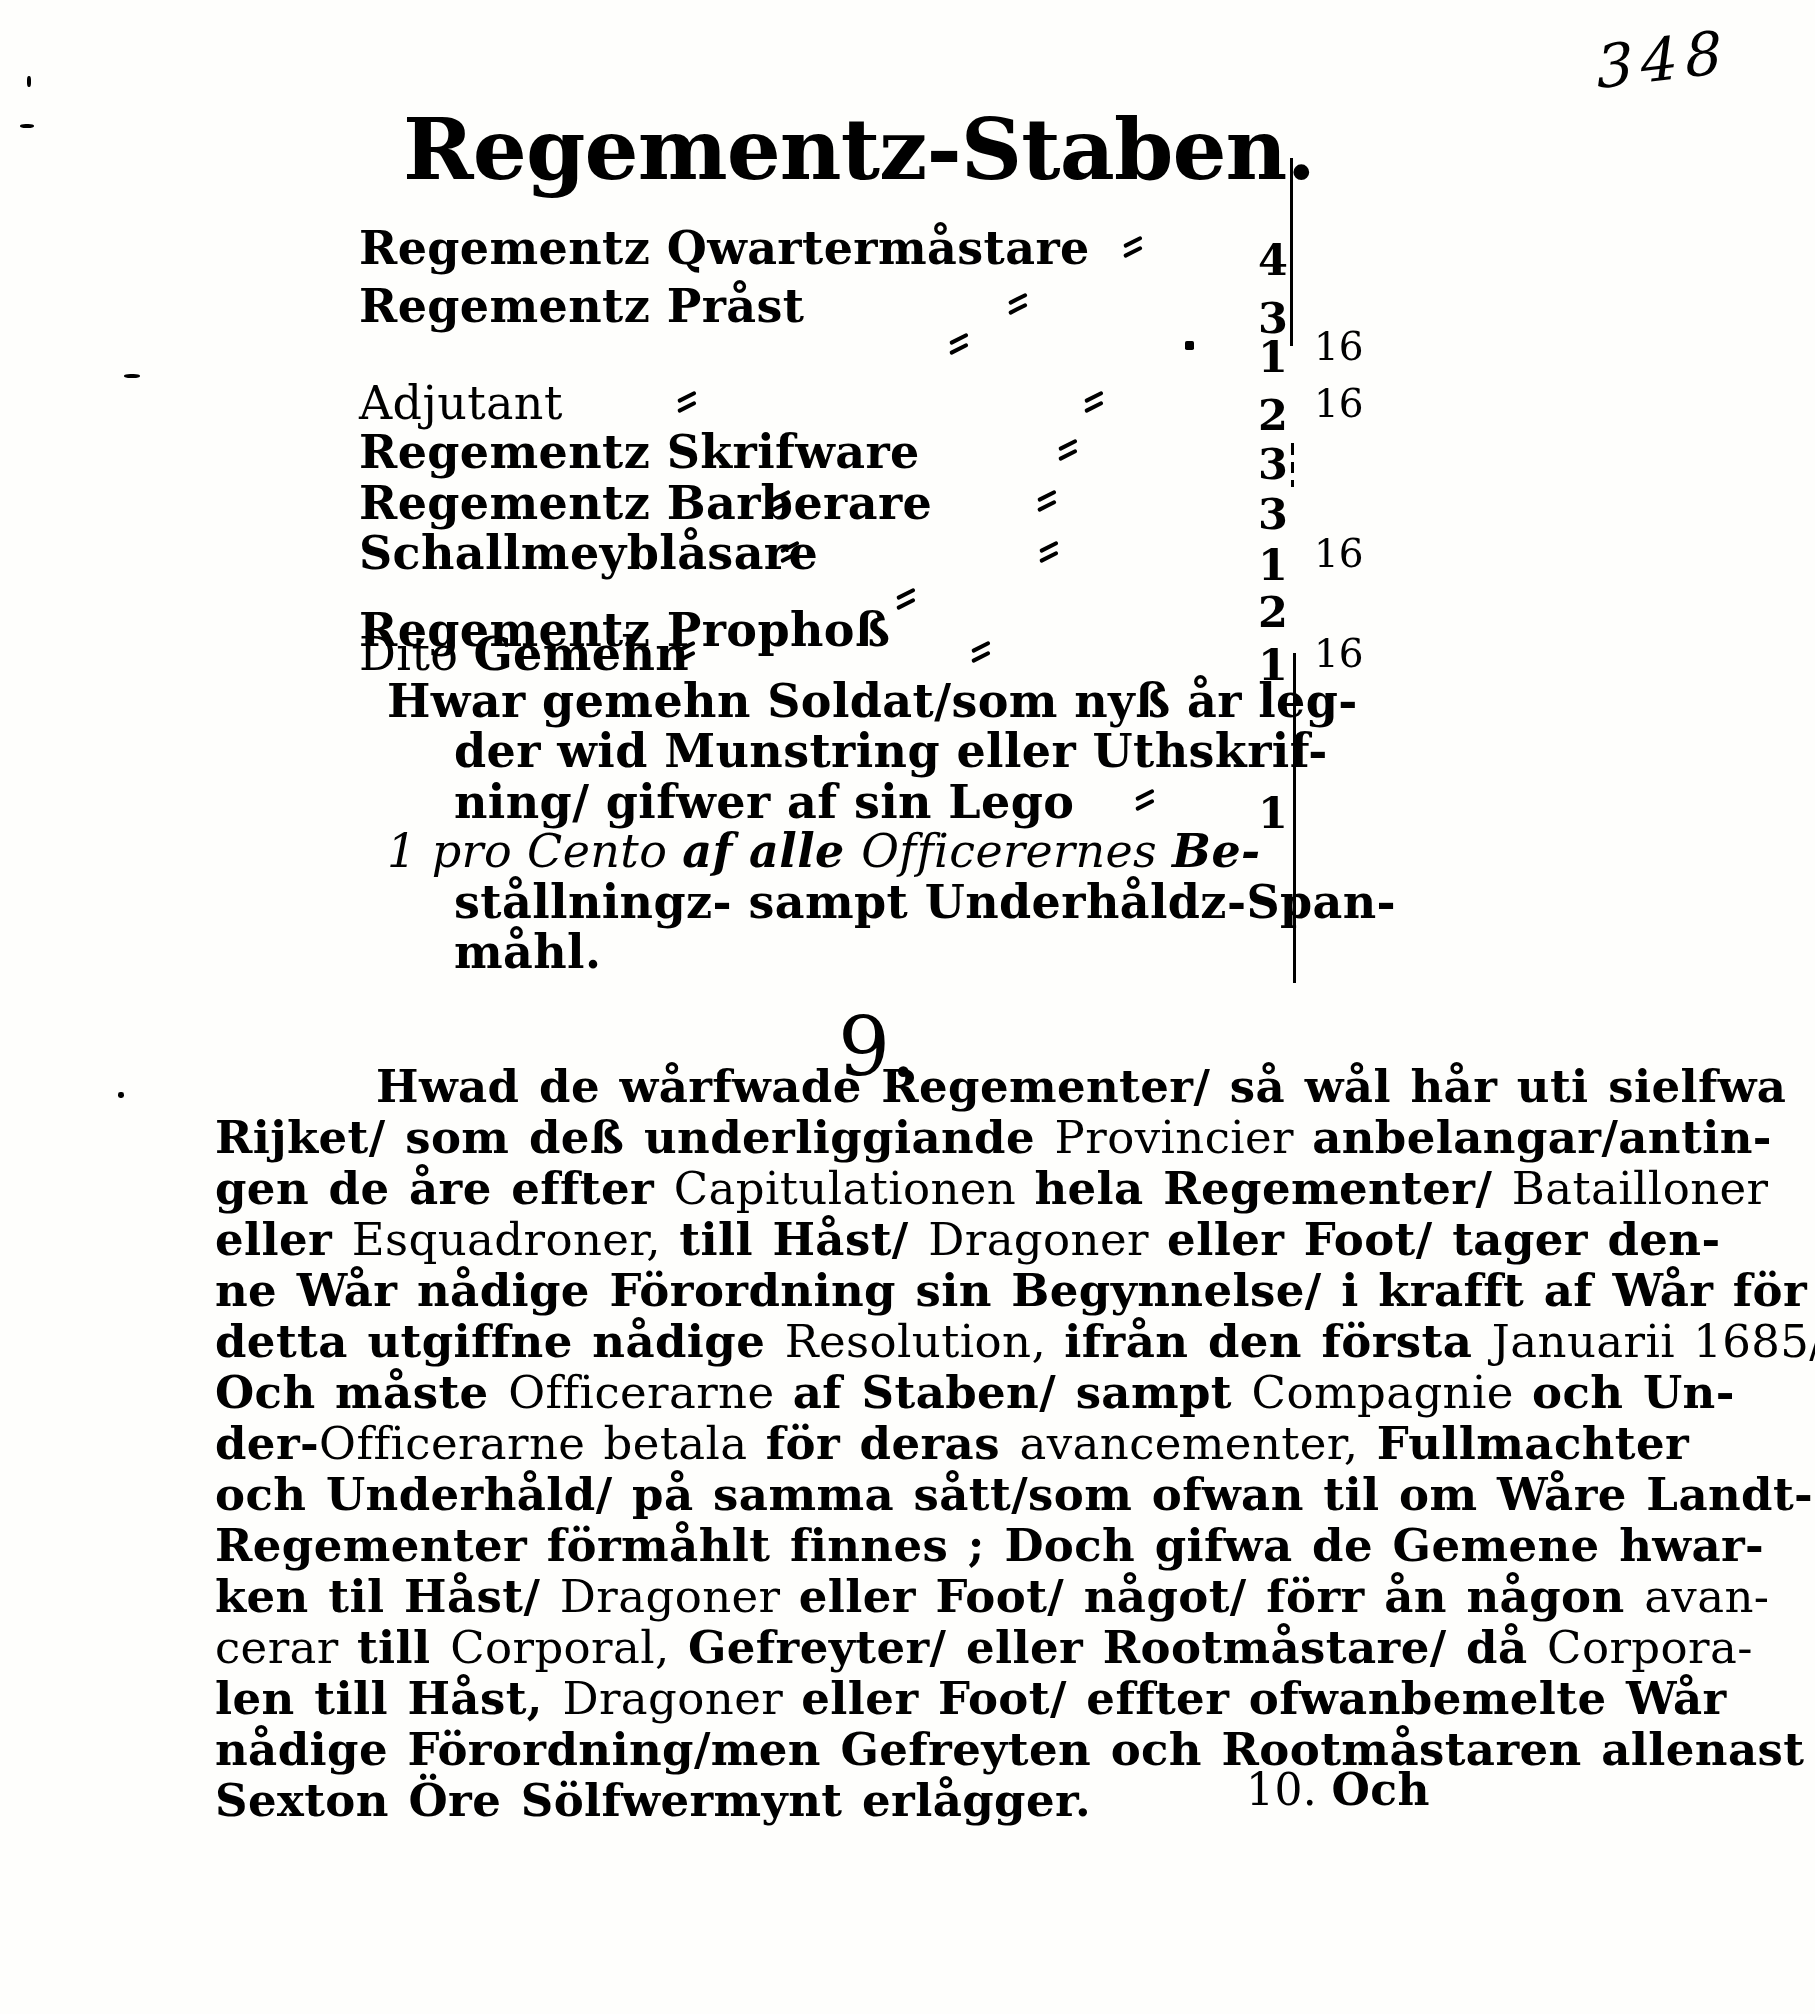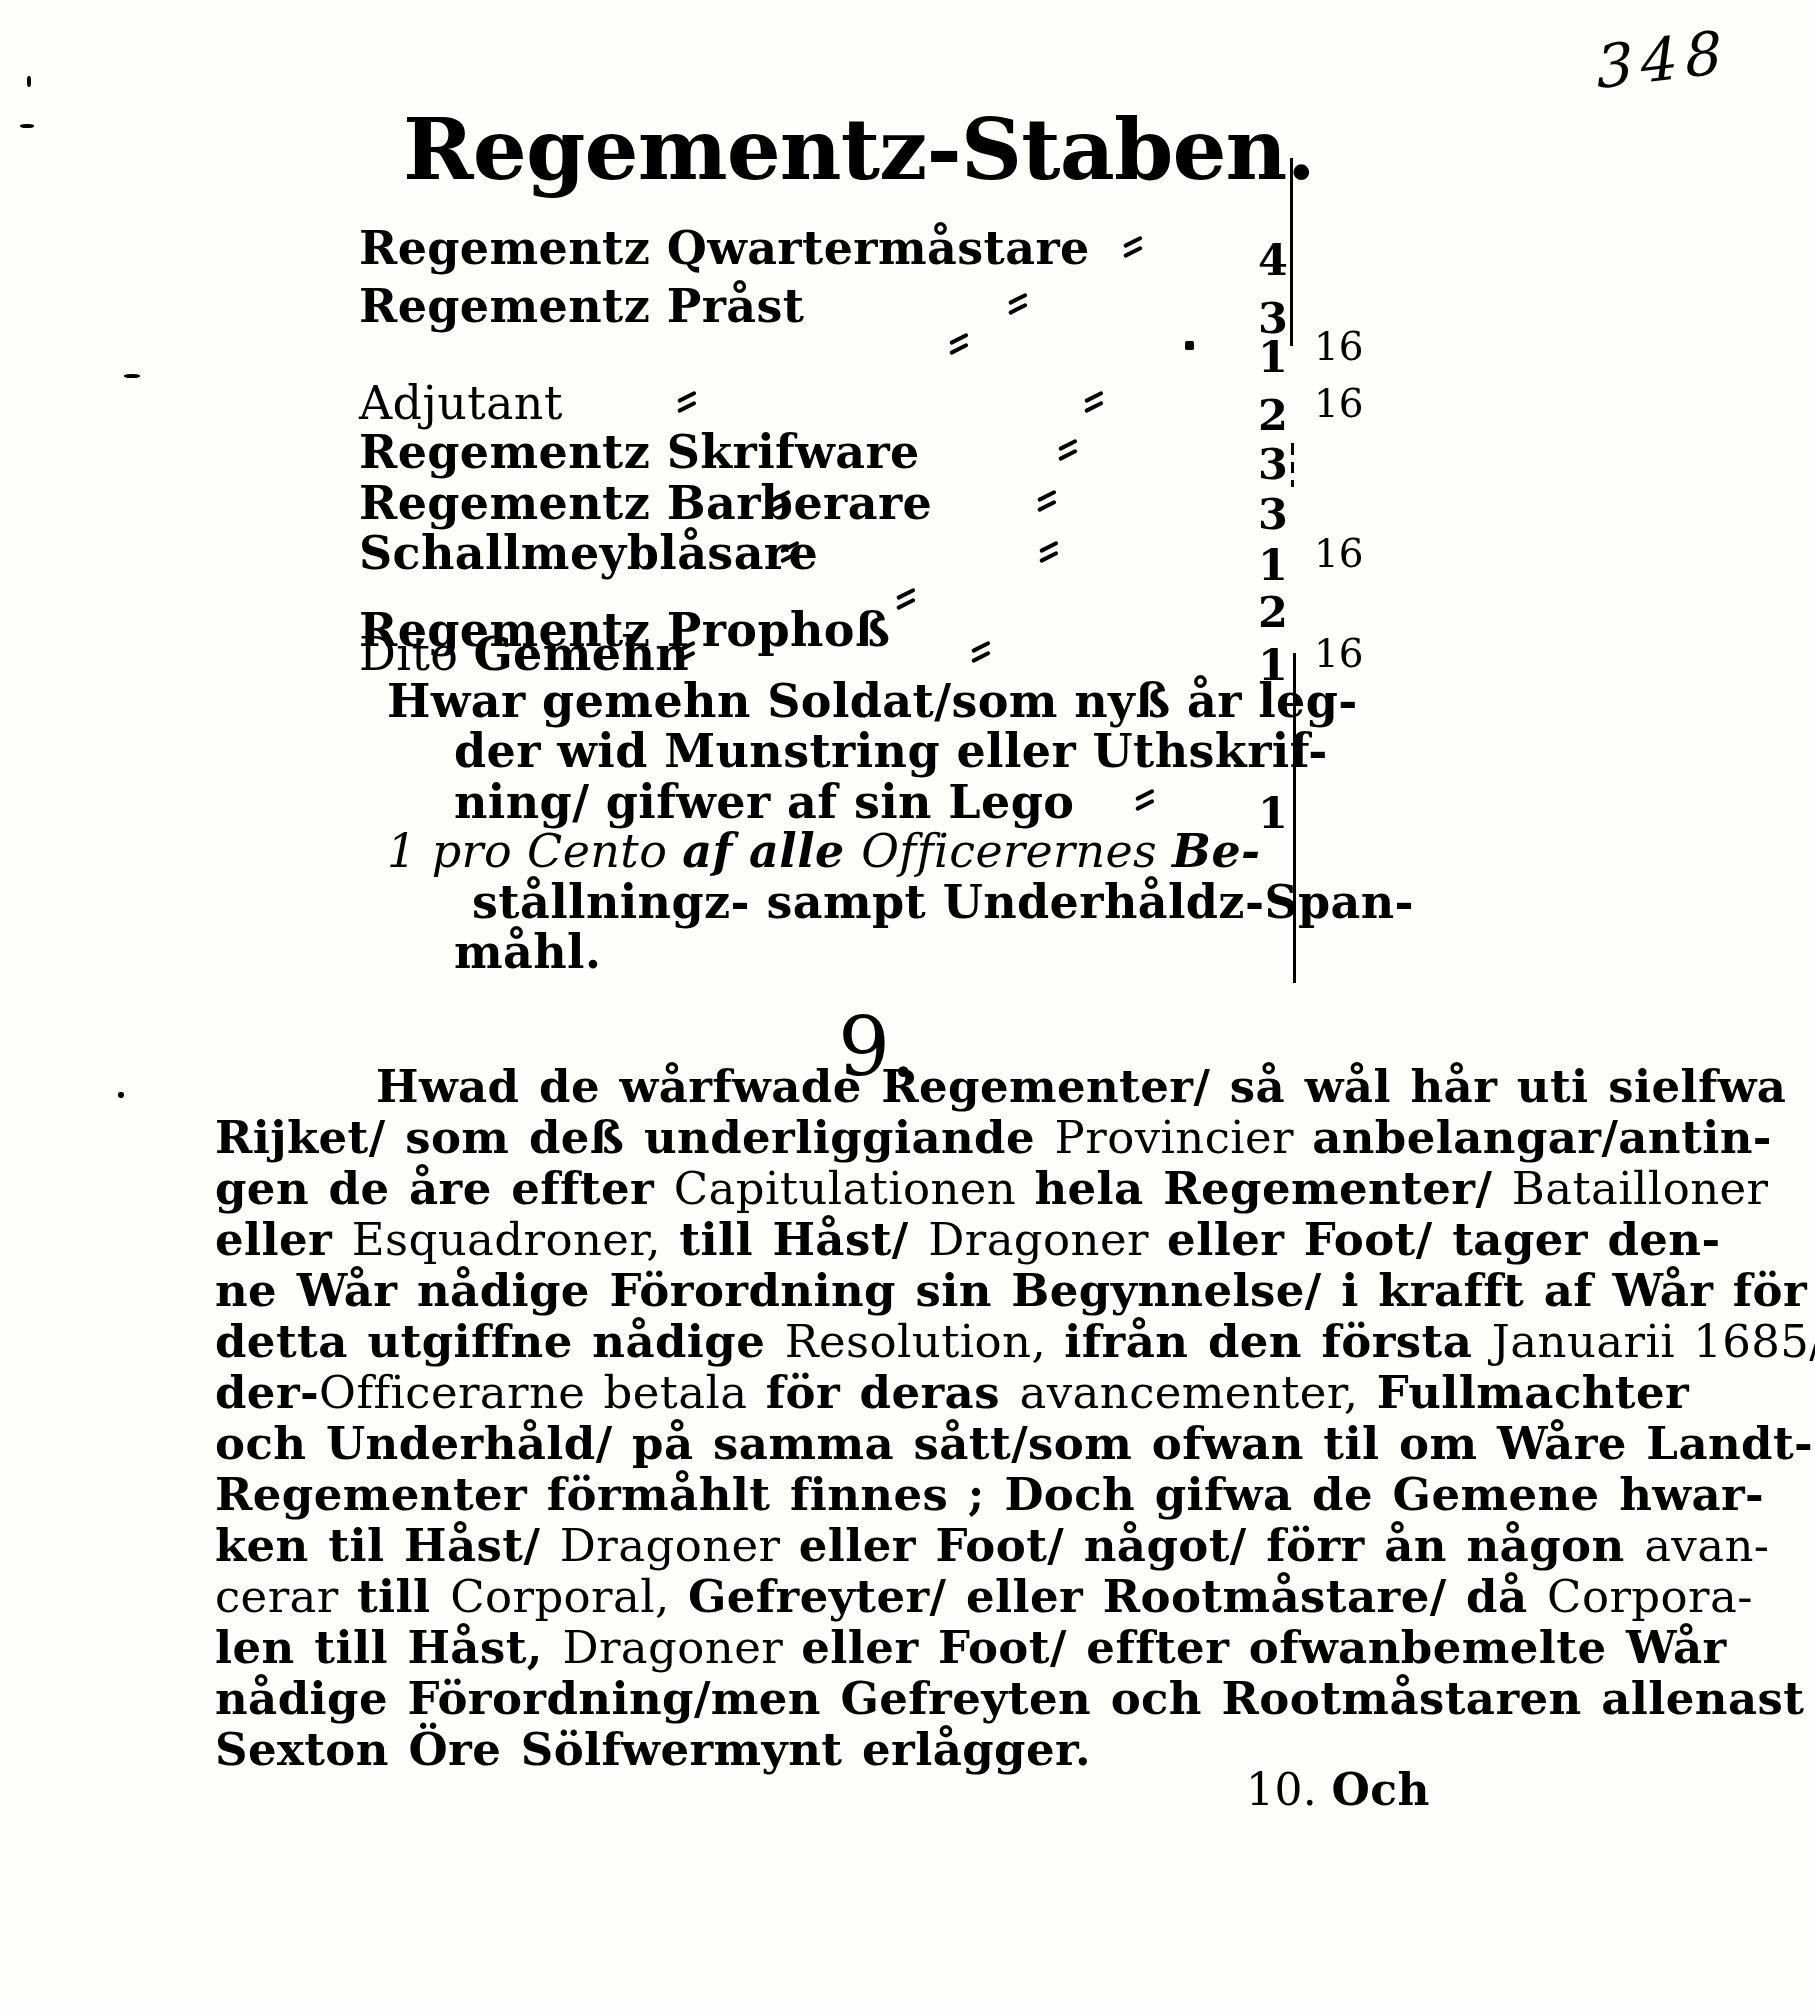--- a/index.html
+++ b/index.html
@@ -112,21 +112,21 @@
       <span class="ore" style="left: 1314px; top: 631px;">16</span>
       <div class="row" style="left: 387px; top: 677px;"><span class="fk">Hwar gemehn Soldat/som nyß år leg-</span></div>
       <div class="row" style="left: 454px; top: 727px;"><span class="fk">der wid Munstring eller Uthskrif-</span></div>
       <div class="row" style="left: 454px; top: 778px;"><span class="fk">ning/ gifwer af sin Lego</span></div>
       <span class="dashmark" style="left: 1135px; top: 792px;">
         <i></i>
         <i style="top: 10.6px;"></i>
       </span>
       <span class="num" style="left: 1224px; top: 788px;">1</span>
       <div class="row" style="left: 387px; top: 827px; font-style: italic;"><span class="rm">1 pro Cento </span><span class="fk">af alle </span><span class="rm">Officerernes </span><span class="fk">Be-</span></div>
-      <div class="row" style="left: 472px; top: 878px;"><span class="fk">stållningz- sampt Underhåldz-Span-</span></div>
+      <div class="row" style="left: 454px; top: 878px;"><span class="fk">stållningz- sampt Underhåldz-Span-</span></div>
       <div class="row" style="left: 454px; top: 928px;"><span class="fk">måhl.</span></div>
     </div>
 
   <div id="rule-layer" style="position:absolute;left:0;top:0;width:100%;height:100%">
       <div class="vrule" style="left: 1290px; top: 158px; height: 188px;"></div>
       <div class="vrule dashed" style="left: 1291px; top: 443px; height: 44px;"></div>
       <div class="vrule" style="left: 1293px; top: 653px; height: 330px;"></div>
       <div class="speck" style="left: 26.6px; top: 76px; width: 4.4px; height: 10.6px;"></div>
       <div class="speck" style="left: 19.5px; top: 124px; width: 14px; height: 4.4px;"></div>
       <div class="speck" style="left: 124px; top: 374px; width: 16px; height: 4.4px;"></div>
@@ -135,20 +135,21 @@
 
   <div class="sect">9.</div>
 
   <div class="para" id="para">
       <div class="pline" style="margin-left: 161px;"><span class="fk">Hwad de wårfwade Regementer/ så wål hår uti sielfwa</span></div>
       <div class="pline"><span class="fk">Rijket/ som deß underliggiande </span><span class="rm">Provincier </span><span class="fk">anbelangar/antin-</span></div>
       <div class="pline"><span class="fk">gen de åre effter </span><span class="rm">Capitulationen </span><span class="fk">hela Regementer/ </span><span class="rm">Batailloner</span></div>
       <div class="pline"><span class="fk">eller </span><span class="rm">Esquadroner, </span><span class="fk">till Håst/ </span><span class="rm">Dragoner </span><span class="fk">eller Foot/ tager den-</span></div>
       <div class="pline"><span class="fk">ne Wår nådige Förordning sin Begynnelse/ i krafft af Wår för</span></div>
       <div class="pline"><span class="fk">detta utgiffne nådige </span><span class="rm">Resolution, </span><span class="fk">ifrån den första </span><span class="rm">Januarii 1685/</span></div>
+      <div class="pline"><span class="fk">Och måste </span><span class="rm">Officerarne </span><span class="fk">af Staben/ sampt </span><span class="rm">Compagnie </span><span class="fk">och Un-</span></div>
       <div class="pline"><span class="fk">der-</span><span class="rm">Officerarne betala </span><span class="fk">för deras </span><span class="rm">avancementer, </span><span class="fk">Fullmachter</span></div>
       <div class="pline"><span class="fk">och Underhåld/ på samma sått/som ofwan til om Wåre Landt-</span></div>
       <div class="pline"><span class="fk">Regementer förmåhlt finnes ; Doch gifwa de Gemene hwar-</span></div>
       <div class="pline"><span class="fk">ken til Håst/ </span><span class="rm">Dragoner </span><span class="fk">eller Foot/ något/ förr ån någon </span><span class="rm">avan-</span></div>
       <div class="pline"><span class="rm">cerar </span><span class="fk">till </span><span class="rm">Corporal, </span><span class="fk">Gefreyter/ eller Rootmåstare/ då </span><span class="rm">Corpora-</span></div>
       <div class="pline"><span class="fk">len till Håst, </span><span class="rm">Dragoner </span><span class="fk">eller Foot/ effter ofwanbemelte Wår</span></div>
       <div class="pline"><span class="fk">nådige Förordning/men Gefreyten och Rootmåstaren allenast</span></div>
       <div class="pline"><span class="fk">Sexton Öre Sölfwermynt erlågger.</span></div>
     </div>
 

